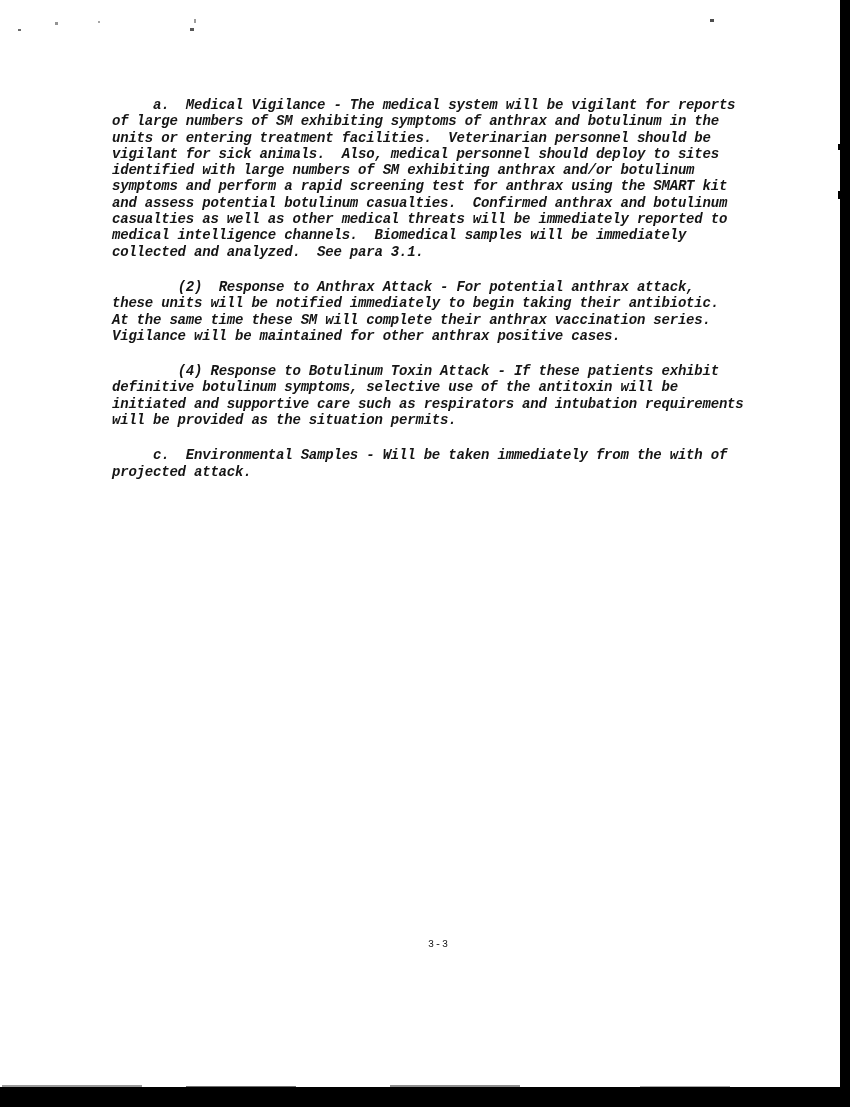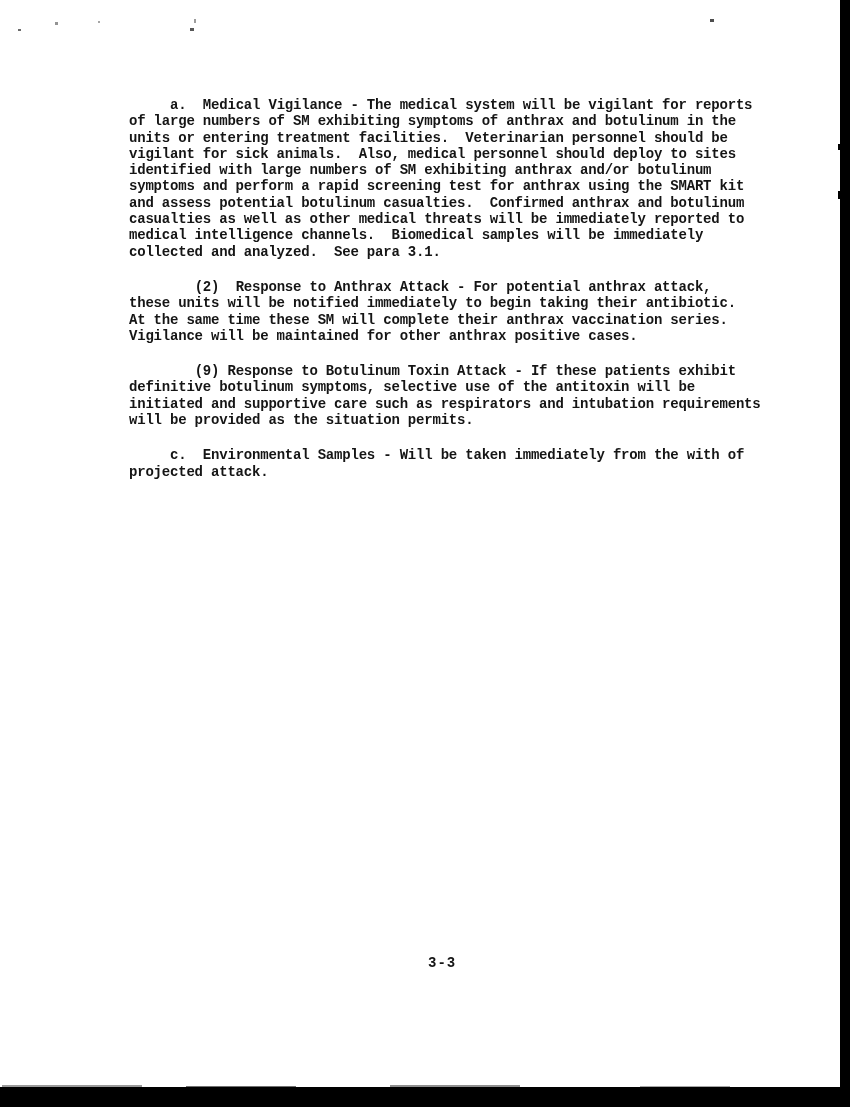--- a/index.html
+++ b/index.html
@@ -25,32 +25,32 @@
     left:112px;
     top:97px;
     width:700px;
     color:var(--ink);
     font-size:14px;
     line-height:16.3px;
     font-weight:700;
     letter-spacing:-0.2px;
   }
   .content p{
-    margin:0 0 19px 17px;
+    margin:0 0 19px 0;
     white-space:pre-wrap;
+    font-style:italic;
   }
   .page-number{
     position:absolute;
     left:428px;
     top:939px;
     color:var(--ink);
-    font-size:14px;
-    font-weight:700;
+    font-size:10px;
+    font-weight:400;
     letter-spacing:1px;
-    margin-top:16px;
   }
   .edge-right{
     position:absolute;
     right:0;
     top:0;
     width:10px;
     height:1107px;
     background:var(--edge);
   }
   .edge-bottom{
@@ -106,21 +106,21 @@
 identified with large numbers of SM exhibiting anthrax and/or botulinum
 symptoms and perform a rapid screening test for anthrax using the SMART kit
 and assess potential botulinum casualties.  Confirmed anthrax and botulinum
 casualties as well as other medical threats will be immediately reported to
 medical intelligence channels.  Biomedical samples will be immediately
 collected and analyzed.  See para 3.1.</p>
     <p>        (2)  Response to Anthrax Attack - For potential anthrax attack,
 these units will be notified immediately to begin taking their antibiotic.
 At the same time these SM will complete their anthrax vaccination series.
 Vigilance will be maintained for other anthrax positive cases.</p>
-    <p>        (9) Response to Botulinum Toxin Attack - If these patients exhibit
+    <p>        (4) Response to Botulinum Toxin Attack - If these patients exhibit
 definitive botulinum symptoms, selective use of the antitoxin will be
 initiated and supportive care such as respirators and intubation requirements
 will be provided as the situation permits.</p>
     <p>     c.  Environmental Samples - Will be taken immediately from the with of
 projected attack.</p>
   </div>
 
   <div class="page-number">3-3</div>
 
   <div class="smudge smudge-1"></div>

